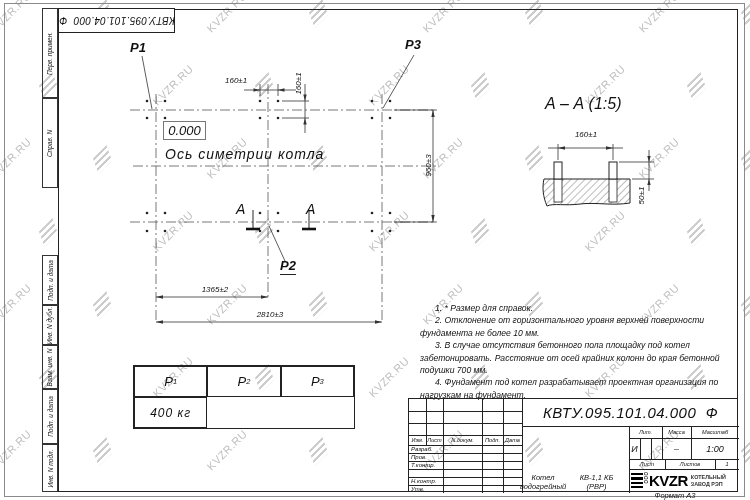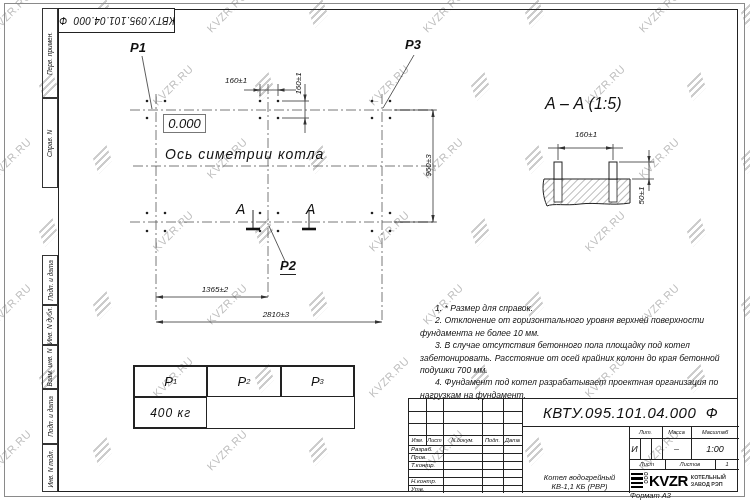--- a/index.html
+++ b/index.html
@@ -22,21 +22,21 @@
   .strip span{transform:rotate(-90deg);white-space:nowrap;font-size:6.5px;font-style:italic;color:#222;}
   
   .stamp-top{left:58px;top:8px;width:117px;height:25px;border:1.5px solid #222;display:flex;
              align-items:center;justify-content:center;z-index:2;background:#fff;}
   .stamp-top span{transform:rotate(180deg);font-size:10px;font-style:italic;white-space:pre;letter-spacing:.3px;}
   
   .dtxt{position:absolute;font-style:italic;color:#111;z-index:3;white-space:pre;}
   .rot{transform:rotate(-90deg);transform-origin:center;}
   .dim{font-size:8px;}
   .lbl{font-size:13px;font-weight:bold;}
-  .elev-box{left:163px;top:114px;width:43px;height:19px;border:1px solid #777;display:flex;
+  .elev-box{left:163px;top:121px;width:43px;height:19px;border:1px solid #777;display:flex;
             align-items:center;justify-content:center;font-size:13px;font-style:italic;z-index:3;background:#fff;}
   
   #notes{left:420px;top:302px;width:321px;font-size:8.6px;font-style:italic;line-height:12.4px;z-index:3;}
   #notes div{text-indent:15px;}
   
   #load-table{left:133px;top:365px;width:222px;height:64px;border:1.5px solid #222;display:grid;
               grid-template-columns:1fr 1fr 1fr;grid-template-rows:1fr 1fr;z-index:3;background:transparent;}
   #load-table .cell{border:1px solid #222;display:flex;align-items:center;justify-content:center;
                     font-style:italic;}
   #load-table .hd{font-size:13px;}
@@ -50,21 +50,21 @@
   #tb .rowlbl{justify-content:flex-start;padding-left:2px;font-size:6px;}
   #tb .desig{font-size:15px;letter-spacing:.5px;white-space:pre;}
   #tb .doctitle{font-size:12px;line-height:13.5px;text-align:center;}
   #tb .prod{font-size:7.5px;line-height:9px;text-align:center;}
   #tb .vtxt{font-size:9px;}
   #logo{position:absolute;left:222px;top:71px;width:106px;height:21px;display:flex;align-items:center;z-index:2;}
   #logo .mark{width:12px;height:15px;background:repeating-linear-gradient(180deg,#000 0 2.4px,#fff 2.4px 4.4px);}
   #logo .ooo{font-size:4.5px;font-weight:bold;transform:rotate(-90deg);width:6px;letter-spacing:.5px;}
   #logo .kvzr{font-size:15px;font-weight:900;letter-spacing:-.5px;color:#000;}
   #logo .comp{margin-left:3px;font-size:5.4px;line-height:6.5px;color:#333;font-weight:bold;}
-  .fmt{left:630px;top:491px;width:90px;font-size:7.5px;font-style:italic;z-index:3;}
+  .fmt{left:630px;top:491px;width:90px;text-align:center;font-size:7.5px;font-style:italic;z-index:3;}
   svg.linework{position:absolute;left:0;top:0;z-index:2;pointer-events:none;}
 </style>
 </head>
 <body>
 
 <div id="sheet">
 
   <div id="wm-layer">
       <div class="wm-text" style="left: -15px; top: 6px;">KVZR.RU</div>
       <div class="wm-icon" style="left: 93px; top: 6px;"></div>
@@ -264,21 +264,21 @@
   <span class="dtxt lbl" style="left:405px;top:37px">P3</span>
   <span class="dtxt lbl" style="left:280px;top:258px;border-bottom:1px solid #222;padding-bottom:1px">P2</span>
   <div class="elev-box abs">
       <span>0.000</span>
     </div>
   <span class="dtxt" style="left:165px;top:146px;font-size:14px;letter-spacing:1px">Ось симетрии котла</span>
   <span class="dtxt dim" style="left:225px;top:76px">160±1</span>
   <span class="dtxt dim rot" style="left:281px;top:79px;width:34px;text-align:center">160±1</span>
   <span class="dtxt dim rot" style="left:410px;top:161px;width:36px;text-align:center">960±3</span>
   <span class="dtxt dim" style="left:190px;top:285px;width:50px;text-align:center">1365±2</span>
-  <span class="dtxt dim" style="left:251px;top:310px;width:50px;text-align:center">2810±3</span>
+  <span class="dtxt dim" style="left:245px;top:310px;width:50px;text-align:center">2810±3</span>
   <span class="dtxt" style="left:236px;top:201px;font-size:14px">A</span>
   <span class="dtxt" style="left:306px;top:201px;font-size:14px">A</span>
 
   <span class="dtxt" style="left:545px;top:95px;font-size:16px">А – А (1:5)</span>
   <span class="dtxt dim" style="left:561px;top:130px;width:50px;text-align:center">160±1</span>
   <span class="dtxt dim rot" style="left:624px;top:191px;width:34px;text-align:center">50±1</span>
 
   <div id="notes" class="abs">
     <div>1. * Размер для справок.</div>
     <div>2. Отклонение от горизонтального уровня верхней поверхности фундамента не более 10 мм.</div>
@@ -337,21 +337,21 @@
     <div class="cell small" style="left:94px;top:36px;width:19px;height:10px">Дата</div>
 
     <div class="cell rowlbl" style="left:0;top:46px;width:34px;height:8px">Разраб.</div>
     <div class="cell rowlbl" style="left:0;top:54px;width:34px;height:8px">Пров.</div>
     <div class="cell rowlbl" style="left:0;top:62px;width:34px;height:8px">Т.контр.</div>
     <div class="cell rowlbl" style="left:0;top:70px;width:34px;height:8px"></div>
     <div class="cell rowlbl" style="left:0;top:78px;width:34px;height:8px">Н.контр.</div>
     <div class="cell rowlbl" style="left:0;top:86px;width:34px;height:8px">Утв.</div>
 
     <div class="cell desig" style="left:113px;top:0;width:217px;height:27px">КВТУ.095.101.04.000  Ф</div>
-    <div class="cell prod" style="left:117px;top:72px;width:107px;height:22px;flex-direction:column">
+    <div class="cell prod" style="left:104px;top:72px;width:107px;height:22px;flex-direction:row">
       <span>Котел водогрейный</span>
       <span>КВ-1,1 КБ (РВР)</span>
     </div>
 
     <div class="cell small" style="left:220px;top:27px;width:33px;height:12px">Лит.</div>
     <div class="cell small" style="left:253px;top:27px;width:29px;height:12px">Масса</div>
     <div class="cell small" style="left:282px;top:27px;width:48px;height:12px">Масштаб</div>
     <div class="cell vtxt" style="left:220px;top:39px;width:11px;height:21px">И</div>
     <div class="cell vtxt" style="left:253px;top:39px;width:29px;height:21px">–</div>
     <div class="cell vtxt" style="left:282px;top:39px;width:48px;height:21px">1:00</div>

